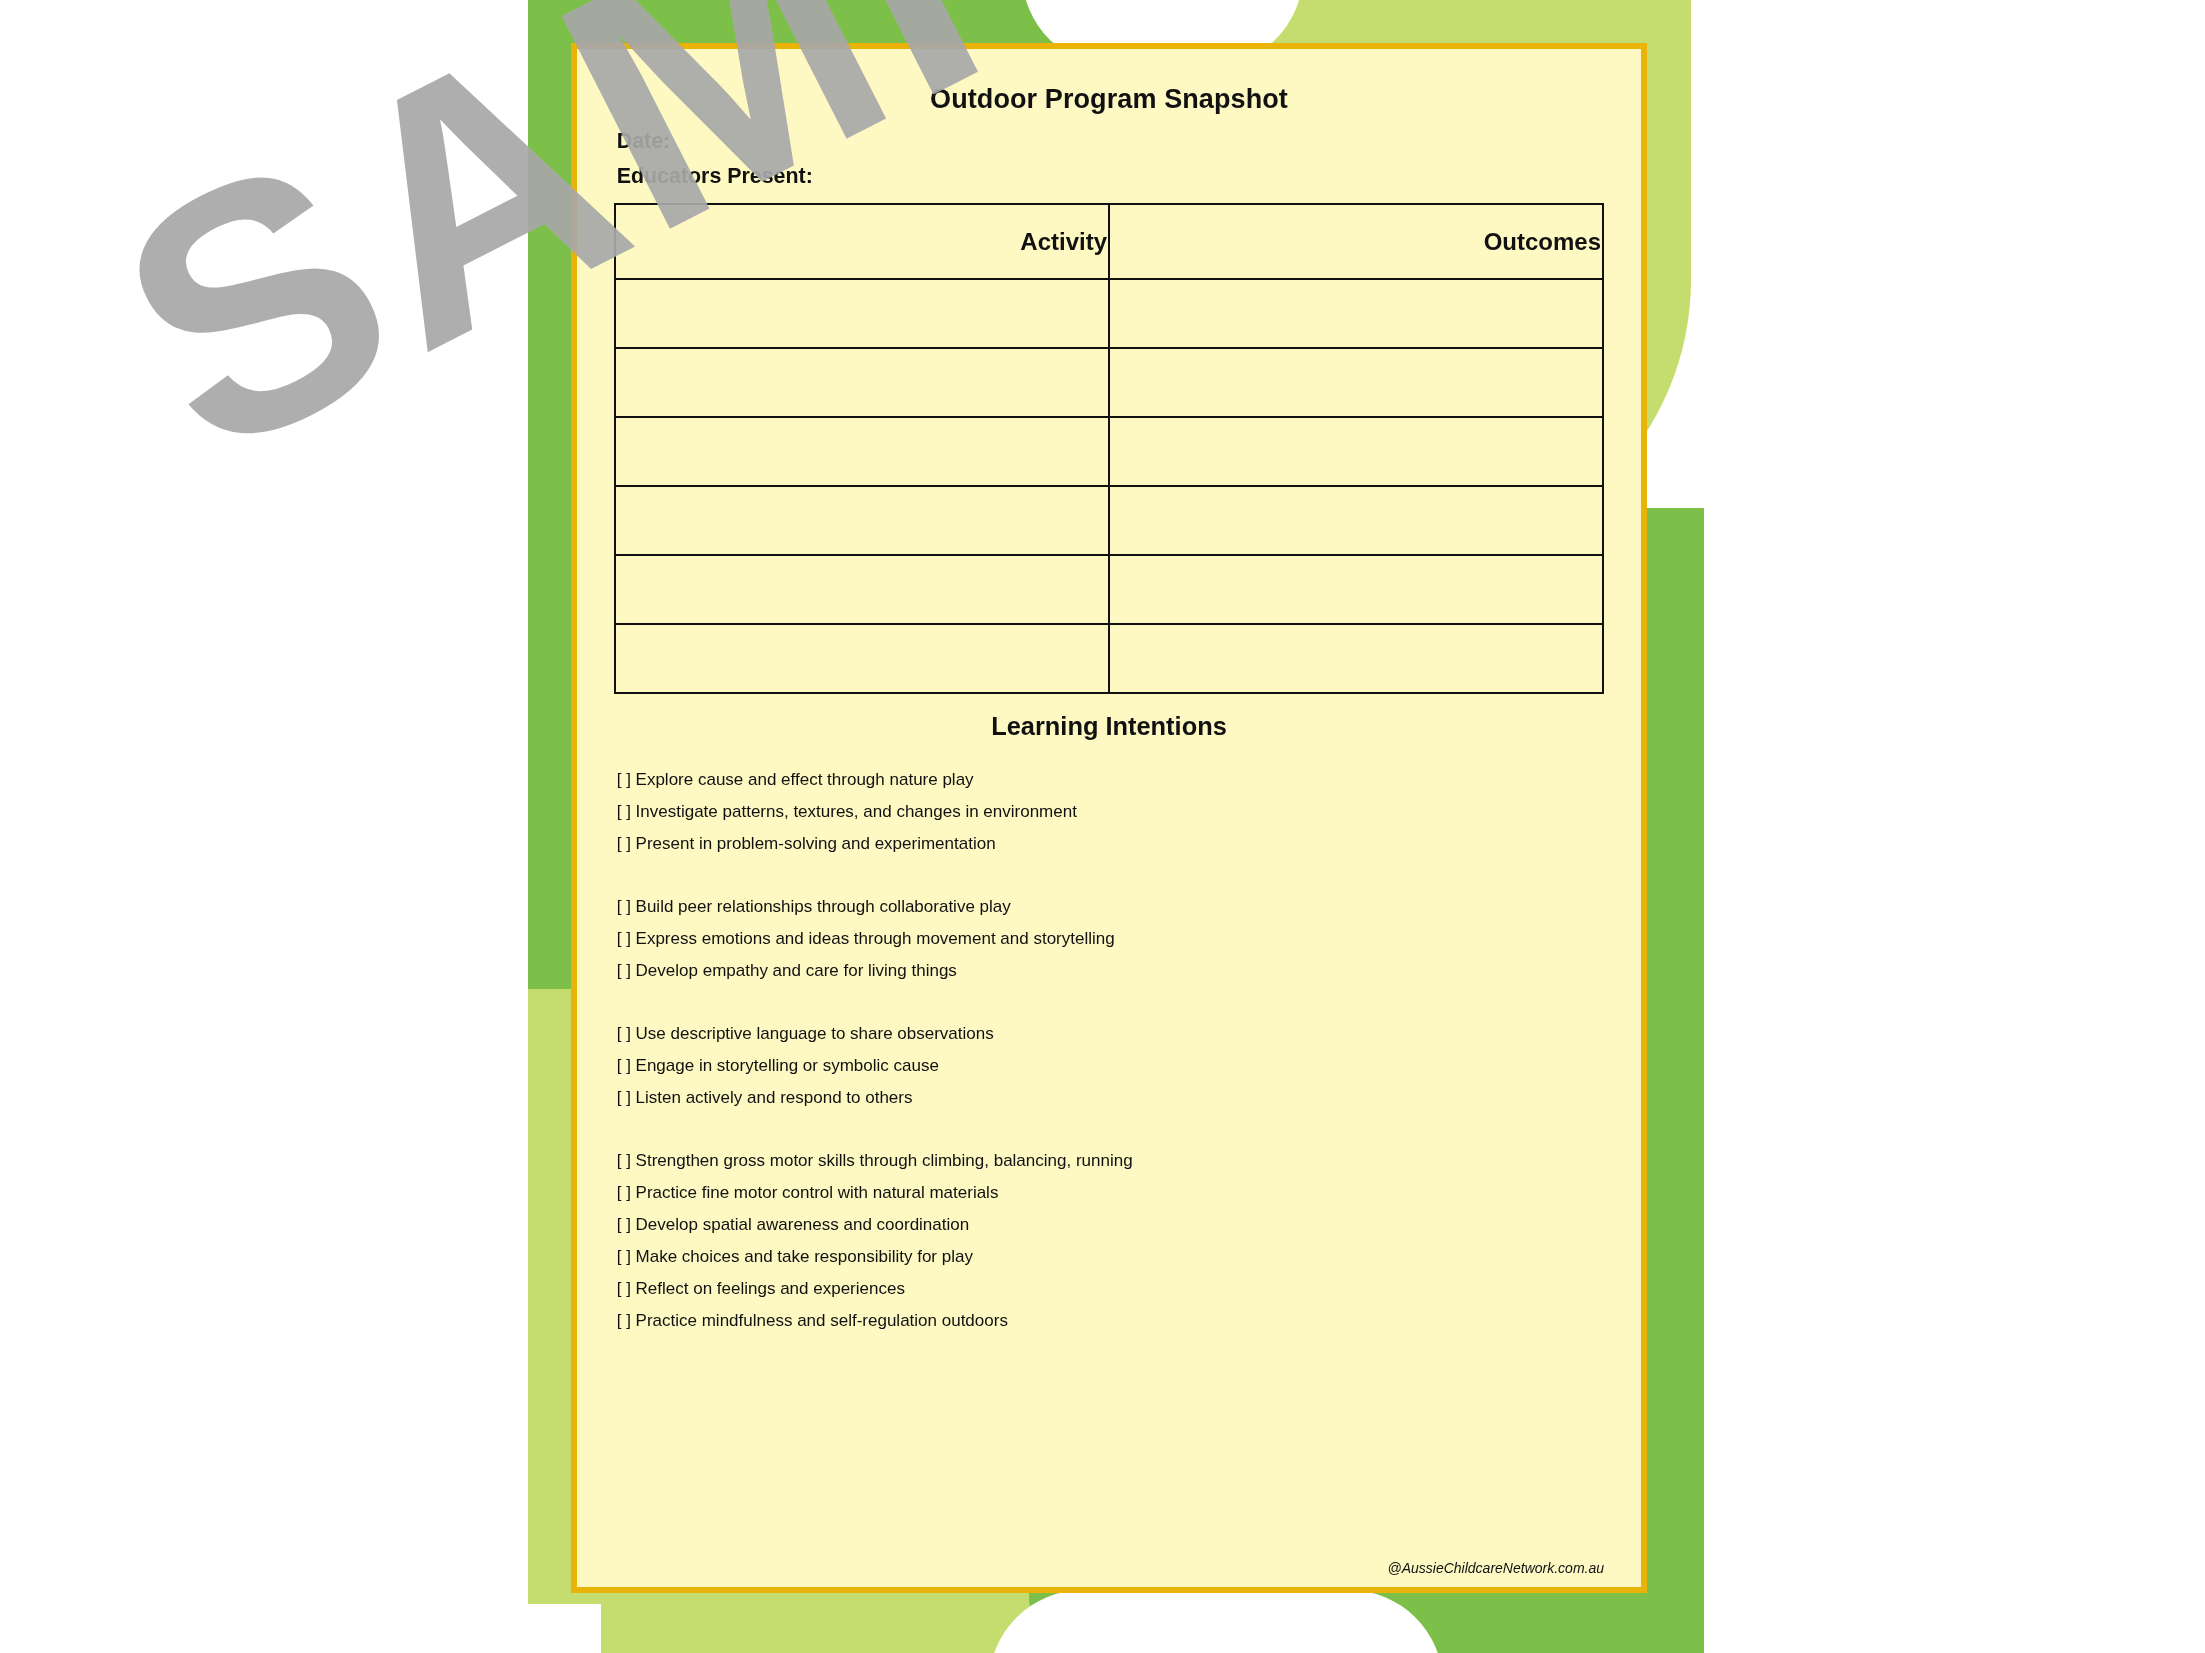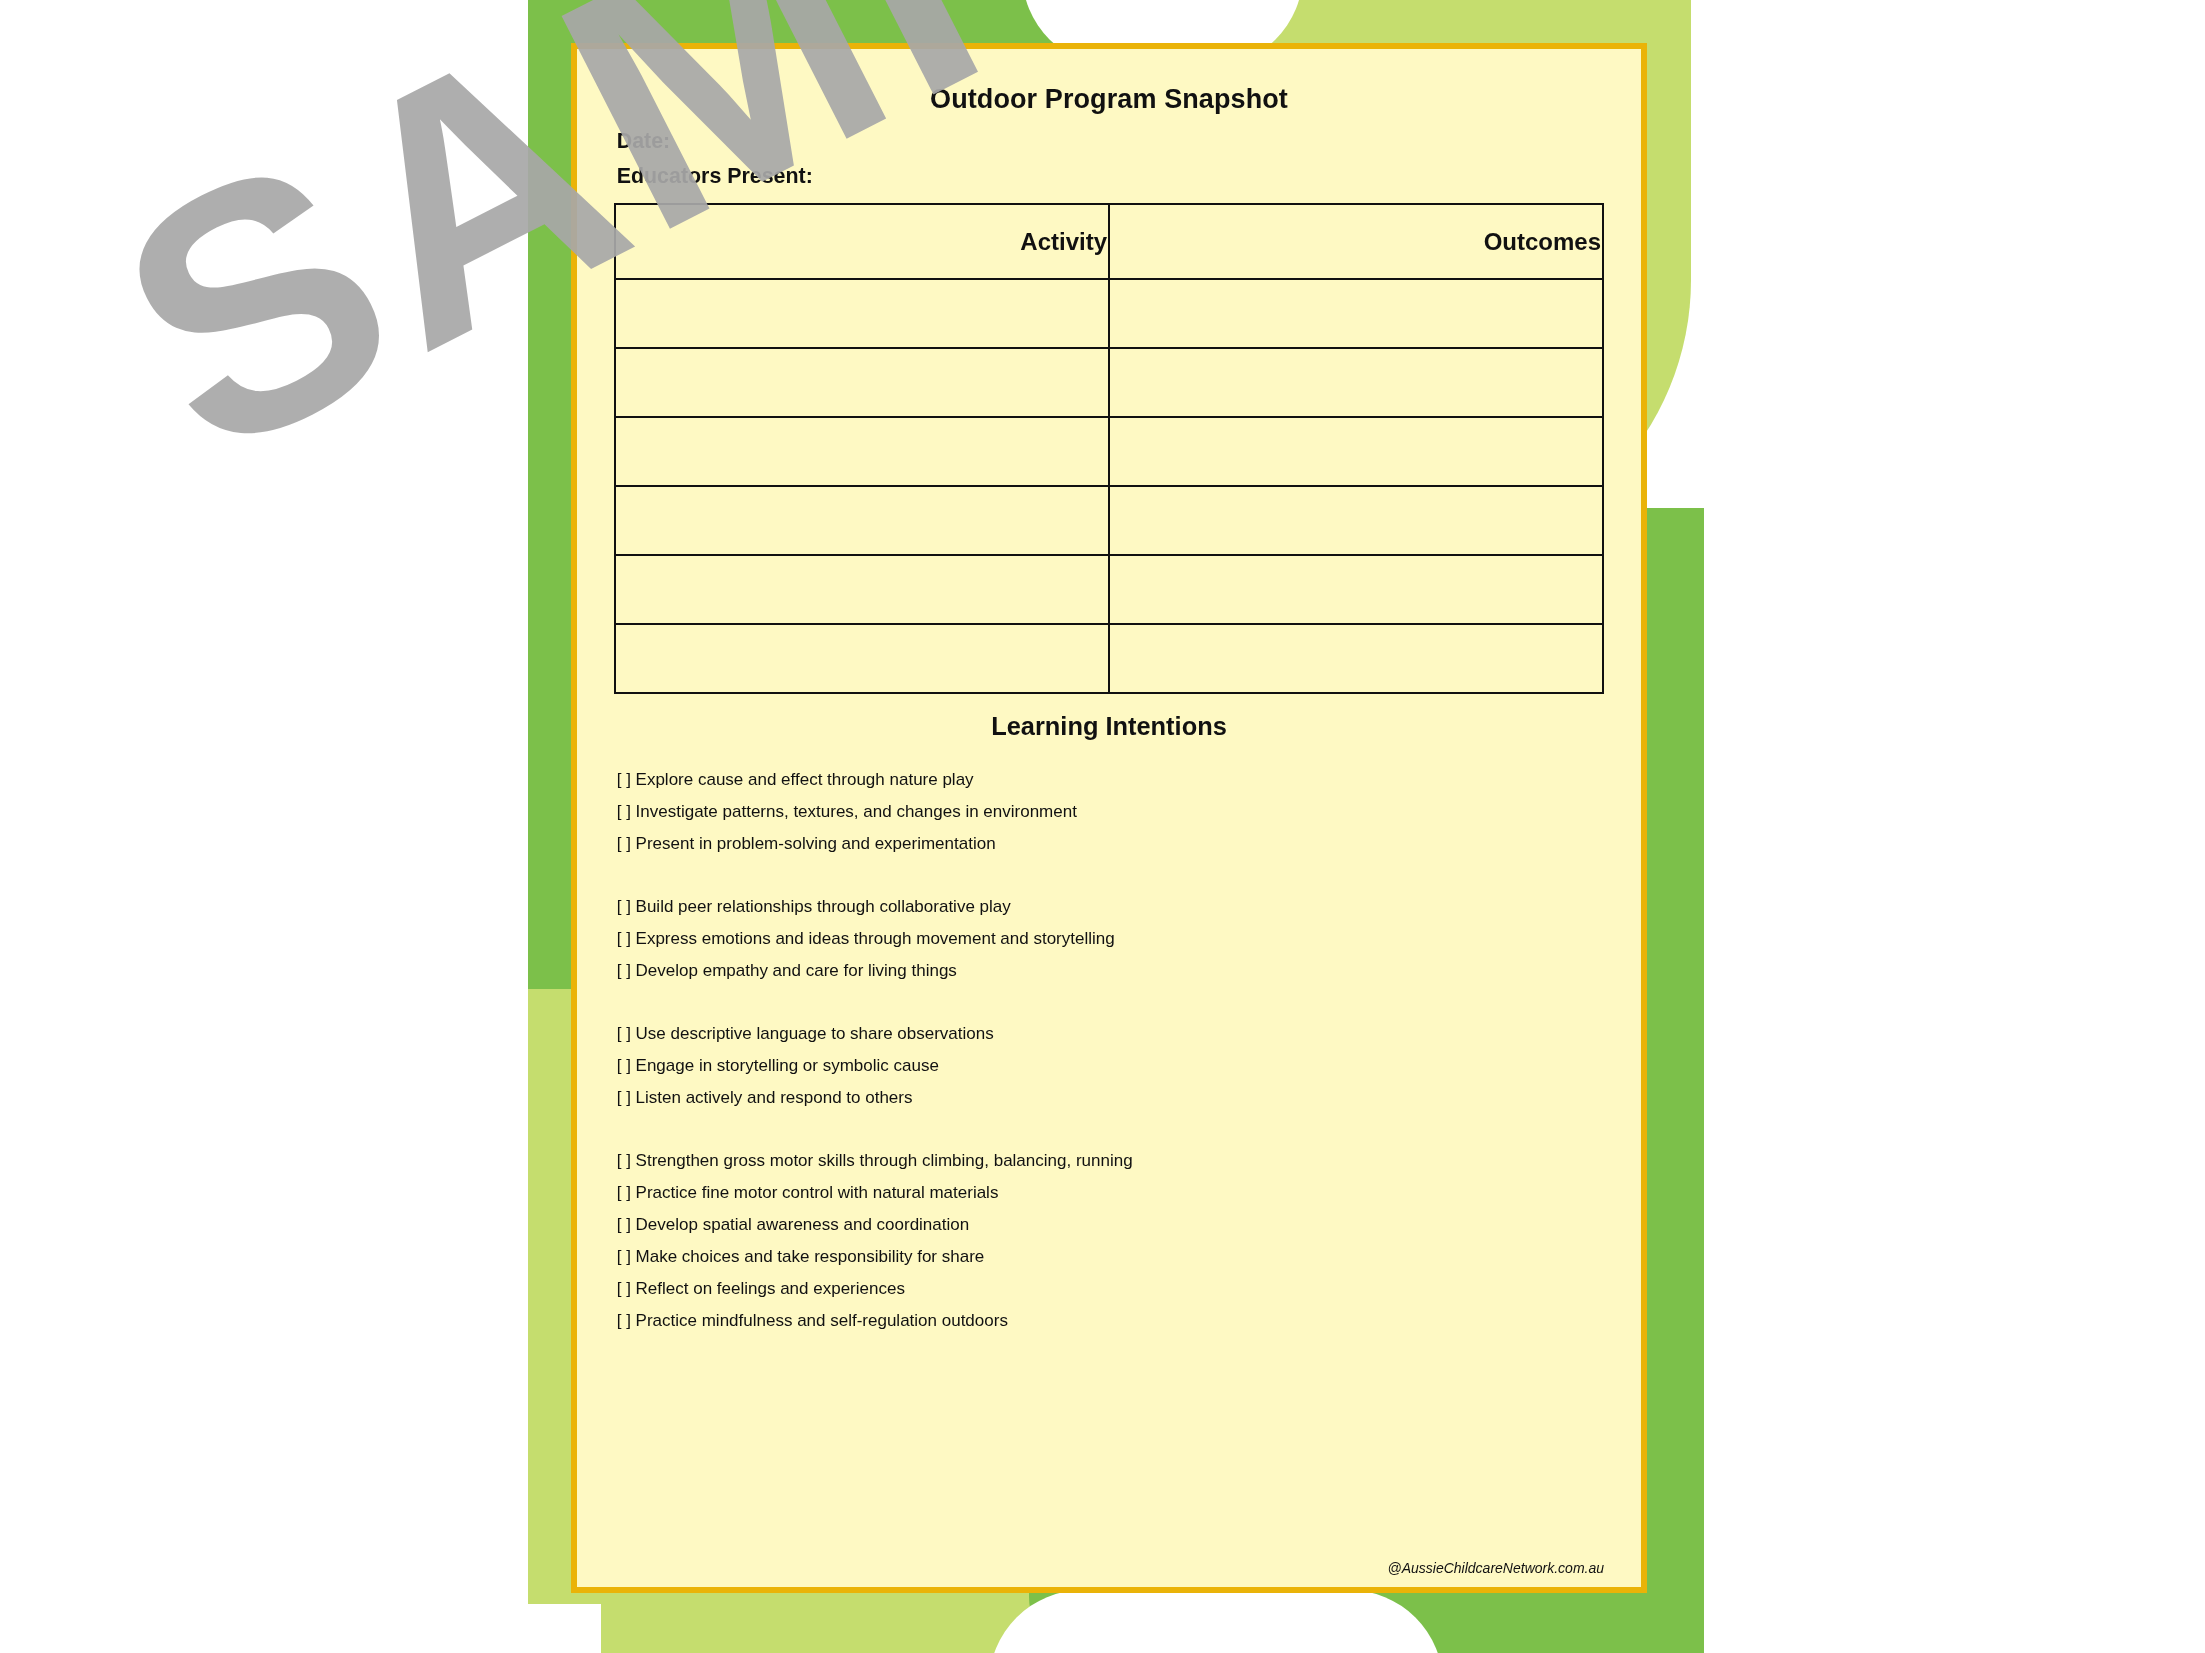--- a/index.html
+++ b/index.html
@@ -266,21 +266,21 @@
     <div class="intent-gap"></div>
 
     <div class="intent-item">[ ] Use descriptive language to share observations</div>
     <div class="intent-item">[ ] Engage in storytelling or symbolic cause</div>
     <div class="intent-item">[ ] Listen actively and respond to others</div>
     <div class="intent-gap"></div>
 
     <div class="intent-item">[ ] Strengthen gross motor skills through climbing, balancing, running</div>
     <div class="intent-item">[ ] Practice fine motor control with natural materials</div>
     <div class="intent-item">[ ] Develop spatial awareness and coordination</div>
-    <div class="intent-item">[ ] Make choices and take responsibility for share</div>
+    <div class="intent-item">[ ] Make choices and take responsibility for play</div>
     <div class="intent-item">[ ] Reflect on feelings and experiences</div>
     <div class="intent-item">[ ] Practice mindfulness and self-regulation outdoors</div>
   </div>
 
   <div class="footer-credit">@AussieChildcareNetwork.com.au</div>
 </div>
 
 <div class="watermark">
   <span>SAMPLE</span>
 </div>

